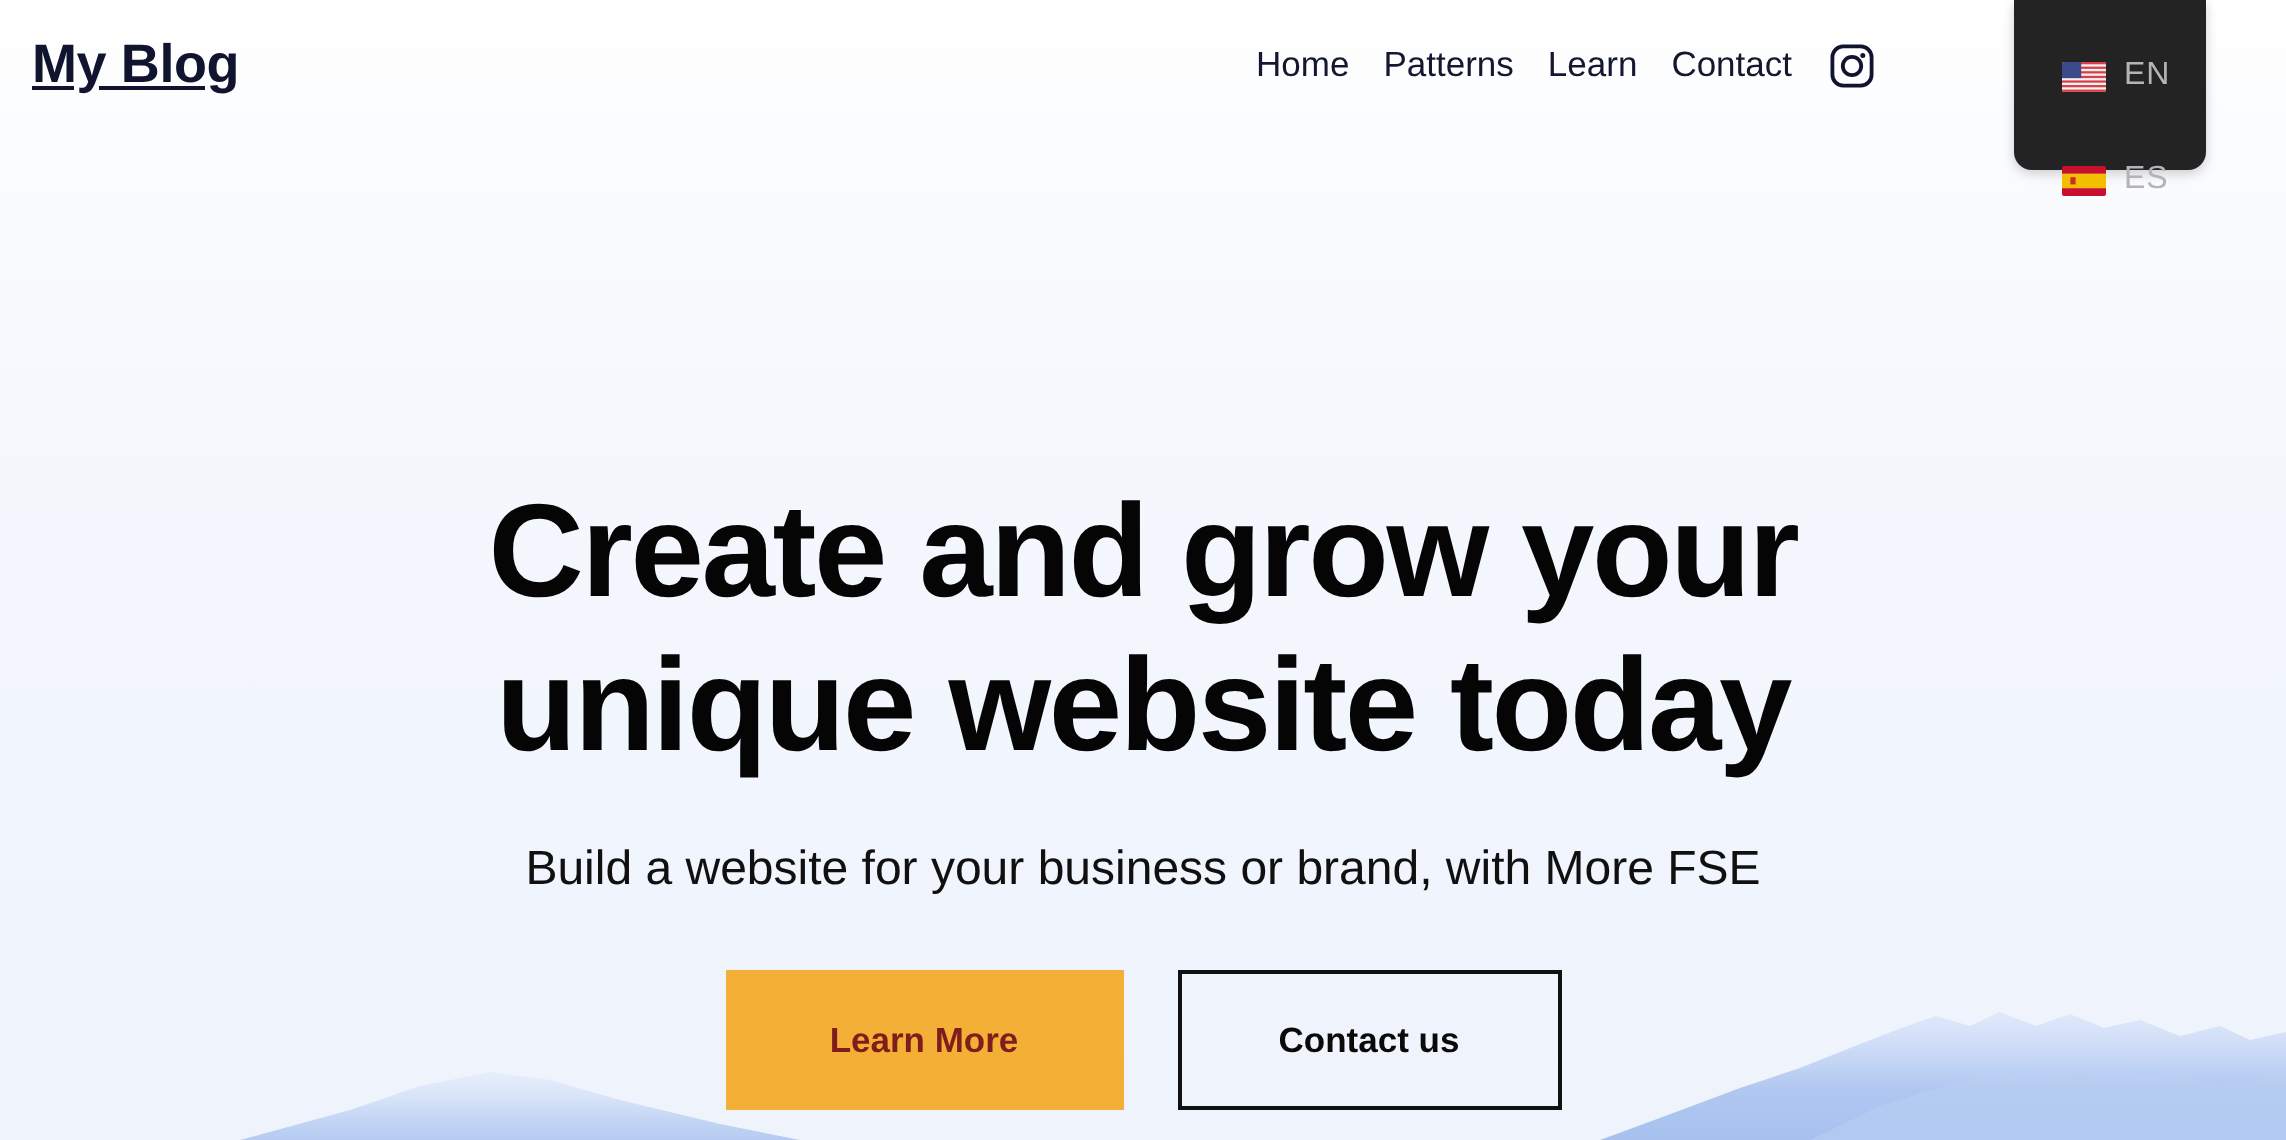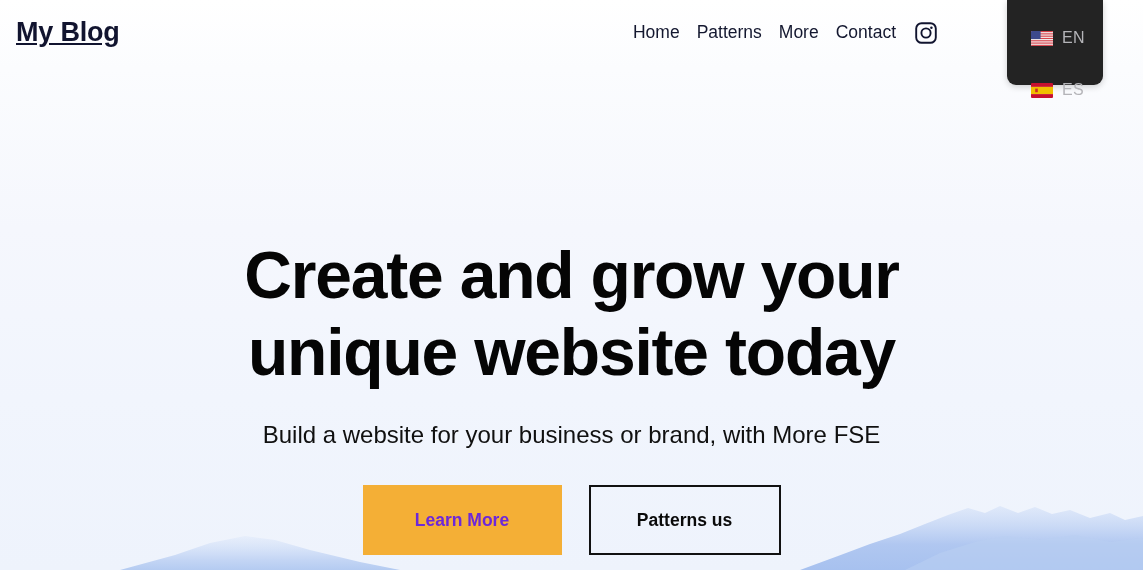--- a/index.html
+++ b/index.html
@@ -146,21 +146,21 @@
     justify-content:center;
     font-size:17.5px;
     font-weight:bold;
     cursor:pointer;
     line-height:1;
     white-space:nowrap;
   }
   .btn-primary {
     width:199px; height:70px;
     background:#f4af36;
-    color:#6d28d9;
+    color:#7f1d1d;
     border:none;
   }
   .btn-secondary {
     width:192px; height:70px;
     background:transparent;
     color:#0a0a0a;
     border:2px solid #111111;
   }
 </style>
 </head>
@@ -189,33 +189,33 @@
              L1143,90 Z" fill="url(#mtnFade)"></path>
 
     <path d="M905,90 L940,73 L975,62 L1005,56 L1040,60 L1075,55 L1110,62 L1143,58 L1143,90 Z" fill="#b9cef2" opacity="0.6"></path>
   </svg>
 
   <div class="hero-content">
     <h1 class="hero-title">Create and grow your unique website today</h1>
     <p class="hero-sub">Build a website for your business or brand, with More FSE</p>
     <div class="hero-buttons">
       <button class="btn btn-primary">Learn More</button>
-      <button class="btn btn-secondary">Patterns us</button>
+      <button class="btn btn-secondary">Contact us</button>
     </div>
   </div>
 </div>
 
 <header class="site-header">
 
   <a class="site-title" href="#">My Blog</a>
 
   <nav class="nav">
     <a class="nav-item" href="#">Home</a>
     <a class="nav-item" href="#">Patterns</a>
-    <a class="nav-item" href="#">More</a>
+    <a class="nav-item" href="#">Learn</a>
     <a class="nav-item" href="#">Contact</a>
   </nav>
 
   <a class="social" href="#">
     <svg viewBox="0 0 24 24" width="24" height="24">
       <rect x="2.2" y="2.2" width="19.6" height="19.6" rx="5.4" ry="5.4" fill="none" stroke="#11142f" stroke-width="1.9"></rect>
       <circle cx="12" cy="12" r="4.6" fill="none" stroke="#11142f" stroke-width="1.9"></circle>
       <circle cx="17.4" cy="6.7" r="1.25" fill="#11142f"></circle>
     </svg>
   </a>

